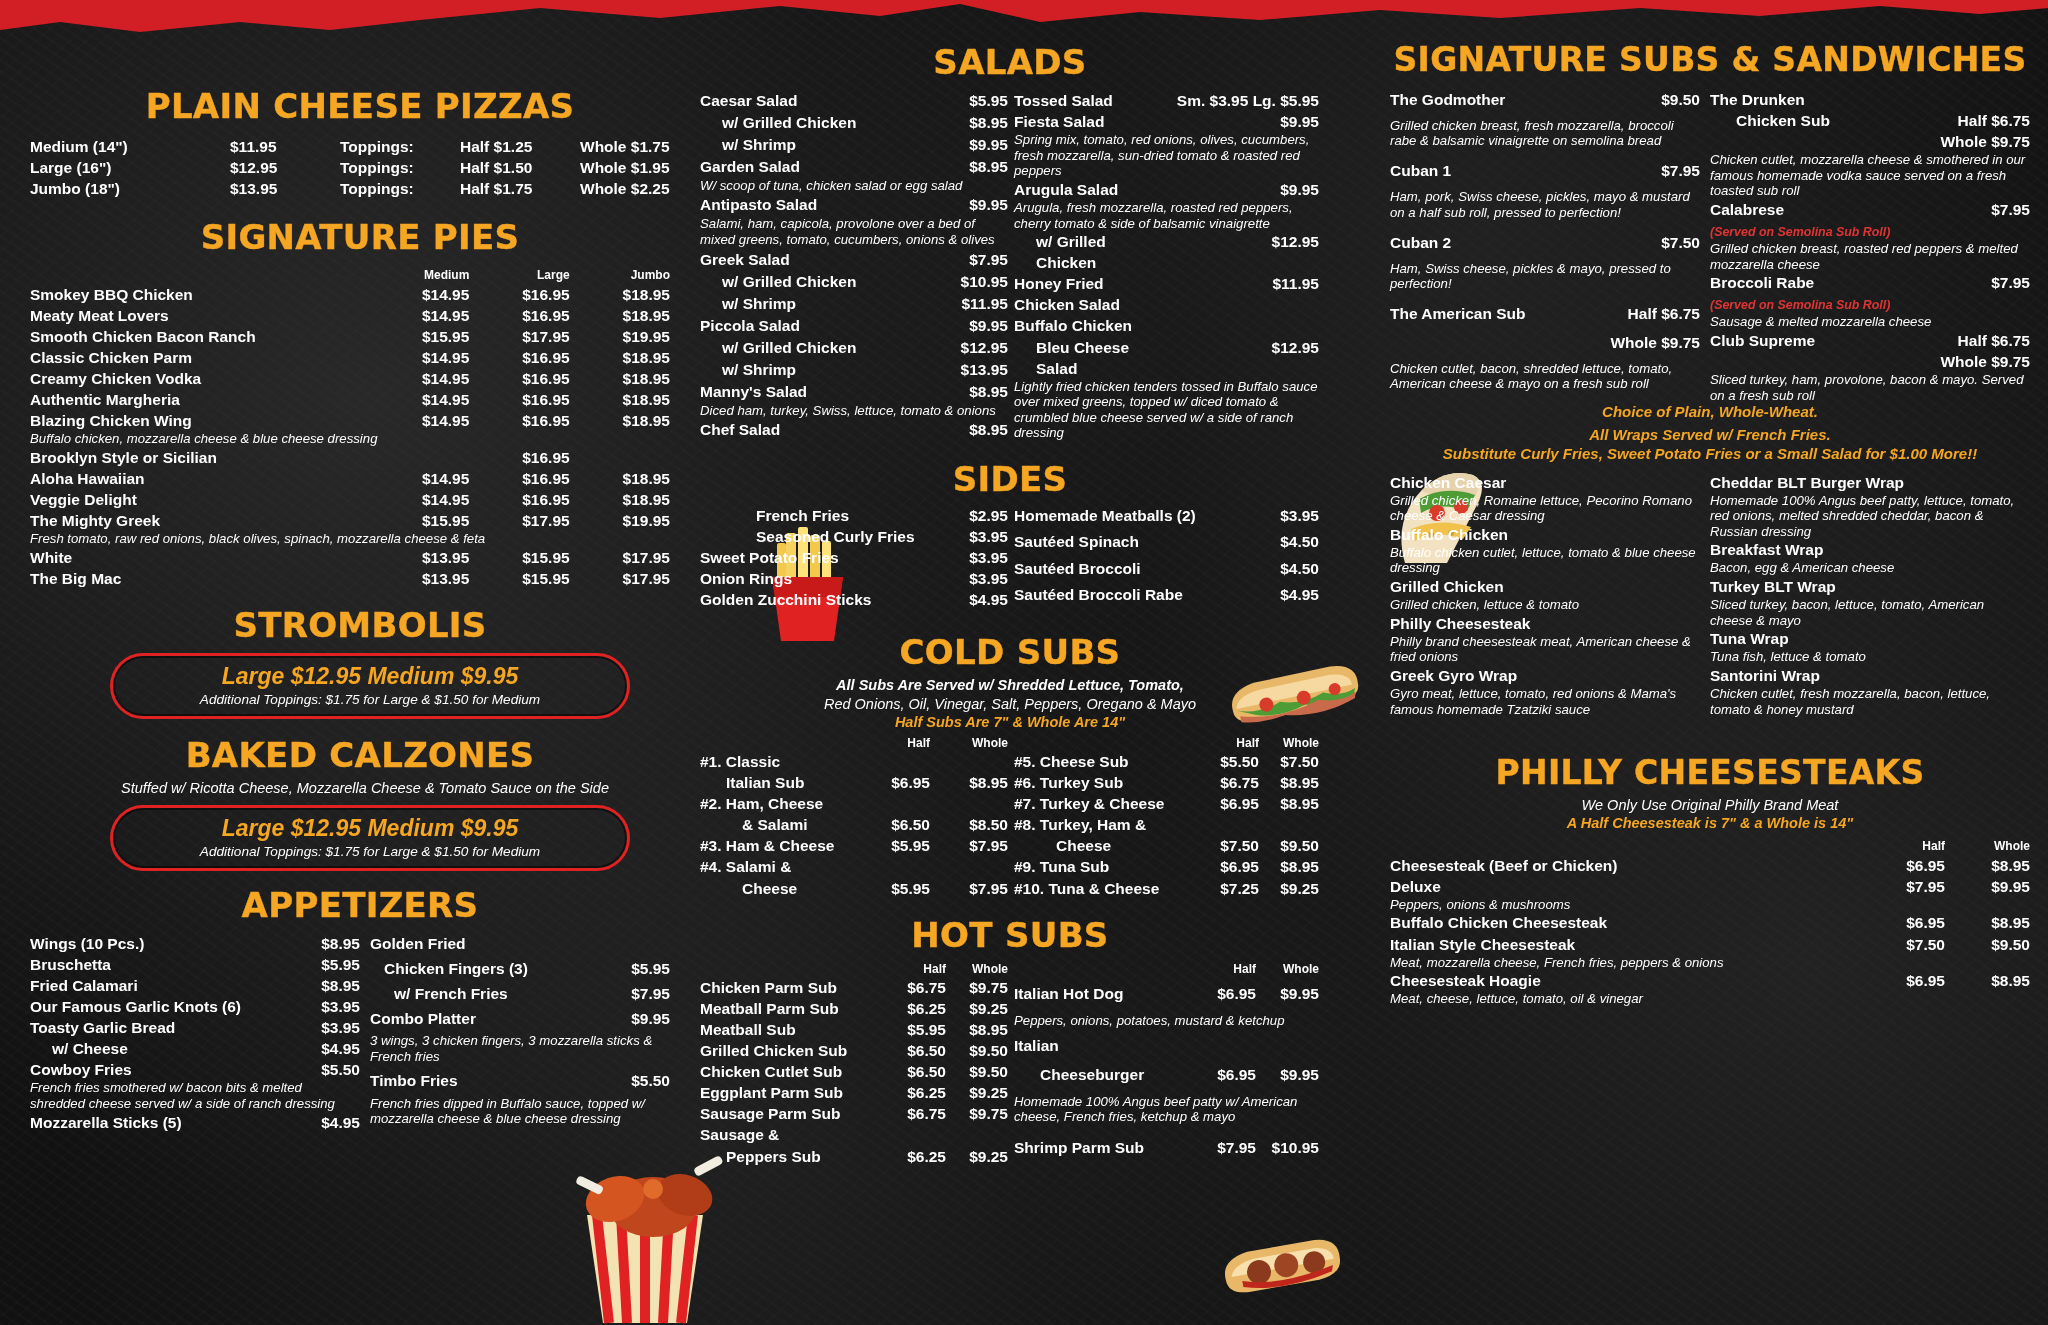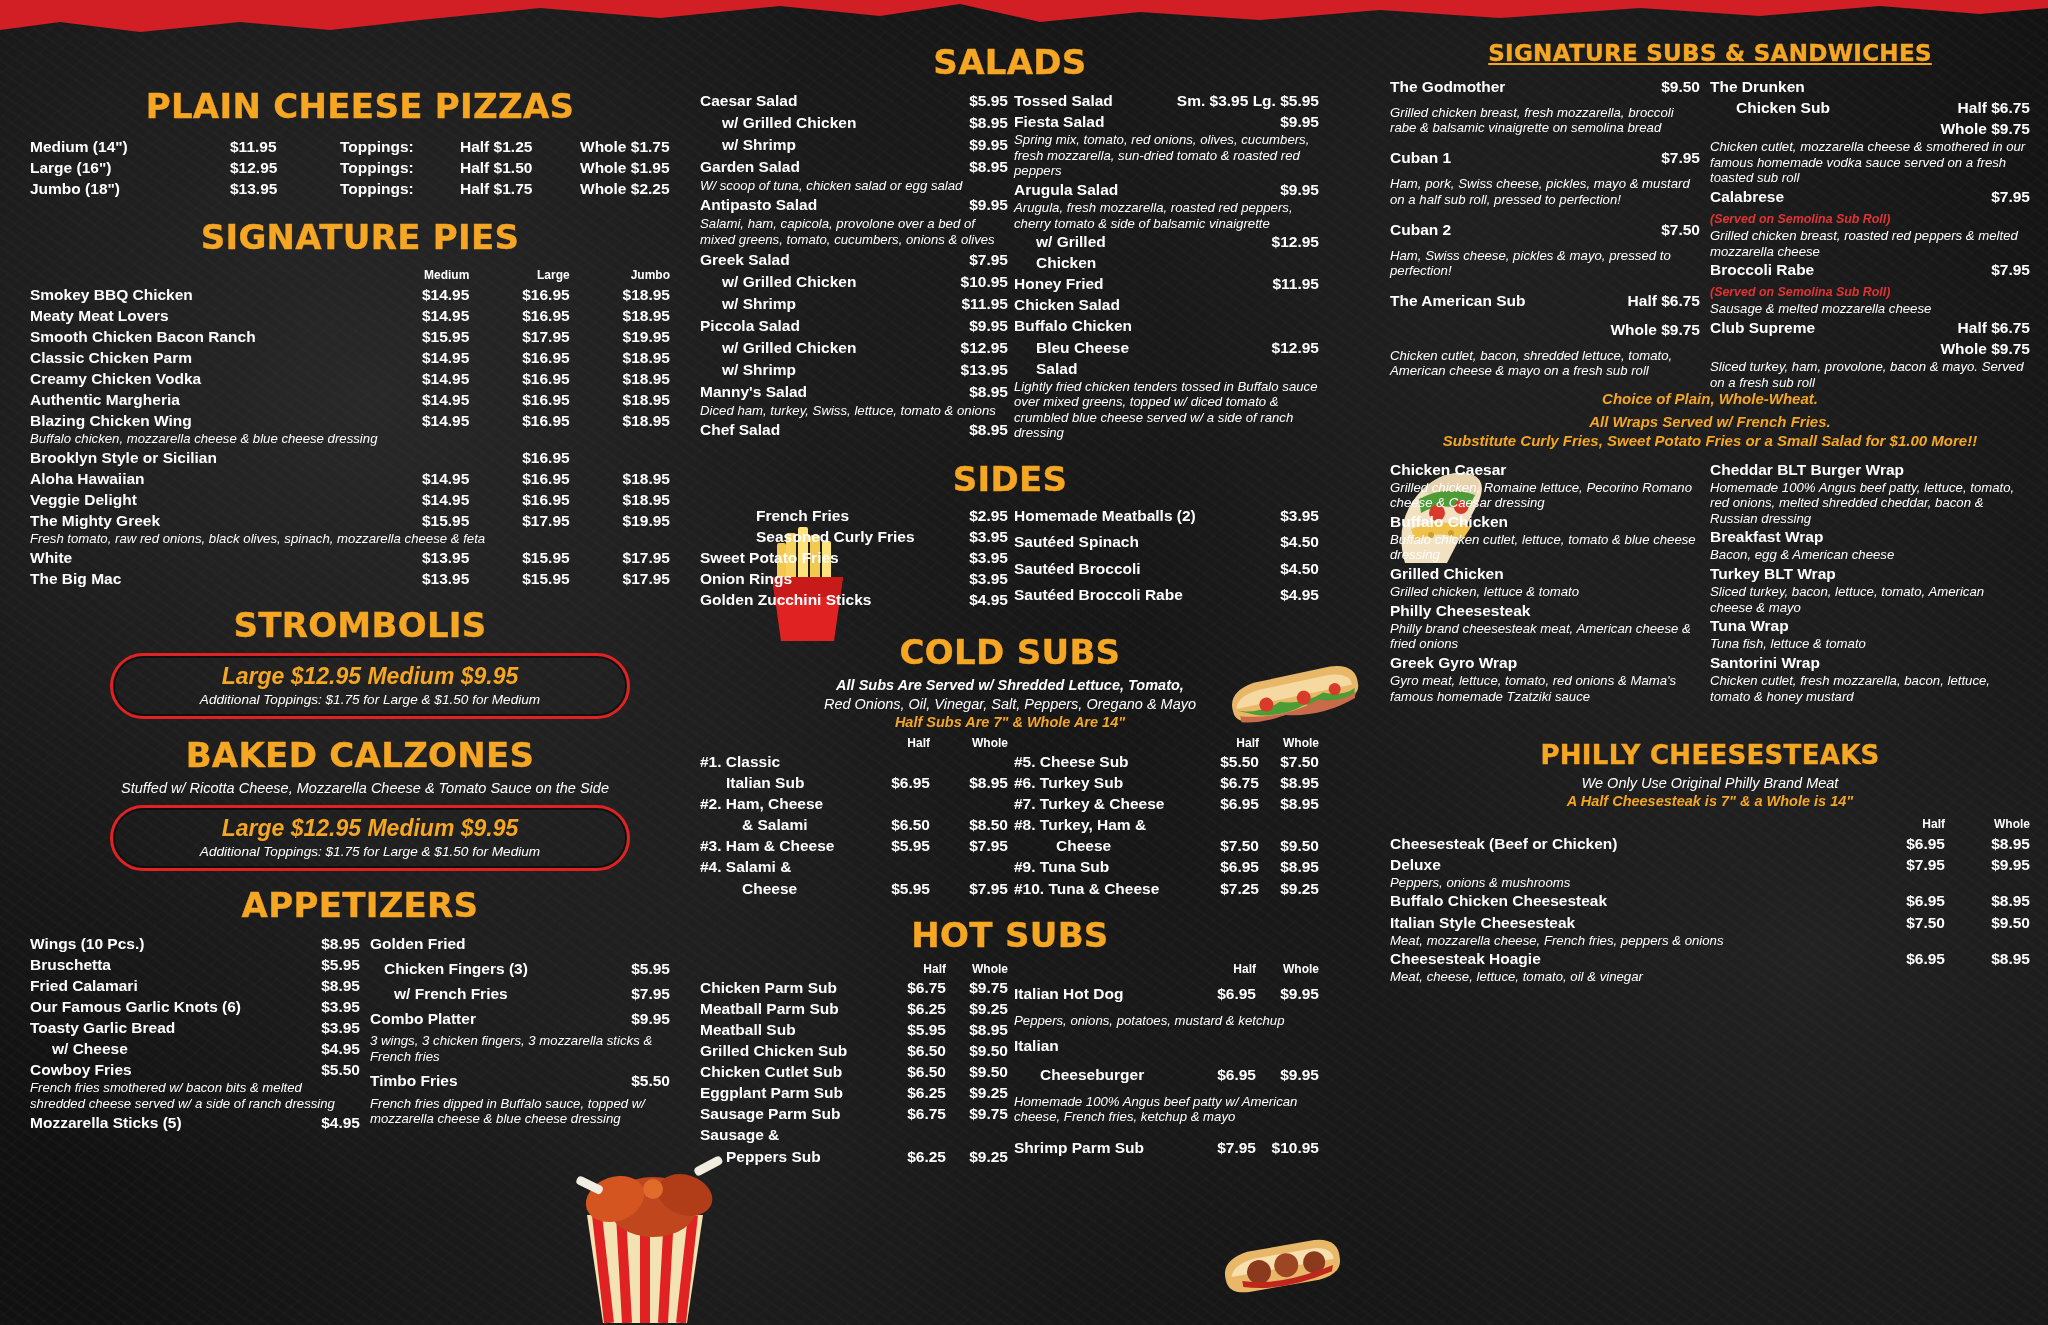--- a/index.html
+++ b/index.html
@@ -643,21 +643,21 @@
               <td class="rt">$7.95</td>
               <td class="rt">$10.95</td>
             </tr>
       </tbody>
         </table>
     </div>
   </div>
 
   <div class="col" style="left:1390px;top:40px;width:640px;">
 
-    <h2 class="sec big" style="font-size:23px;text-decoration:underline;">SIGNATURE SUBS &amp; SANDWICHES</h2>
+    <h2 class="sec big" style="font-size:33px;">SIGNATURE SUBS &amp; SANDWICHES</h2>
 
     <div style="display:flex;margin-top:10px;">
       <table style="width:310px;">
         <tbody>
             <tr>
               <td style="width:210px">The Godmother</td>
               <td class="rt">$9.50</td>
             </tr>
         <tr>
               <td class="d" colspan="2">Grilled chicken breast, fresh mozzarella, broccoli rabe &amp; balsamic vinaigrette on semolina bread</td>
@@ -809,21 +809,21 @@
         <tr>
               <td>Santorini Wrap</td>
             </tr>
         <tr>
               <td class="d">Chicken cutlet, fresh mozzarella, bacon, lettuce, tomato &amp; honey mustard</td>
             </tr>
       </tbody>
         </table>
     </div>
 
-    <h2 class="sec big" style="margin-top:36px;font-size:26px;">PHILLY CHEESESTEAKS</h2>
+    <h2 class="sec big" style="margin-top:36px;font-size:33px;">PHILLY CHEESESTEAKS</h2>
     <div class="centerline" style="margin-top:4px;">We Only Use Original Philly Brand Meat</div>
     <div class="centerline y">A Half Cheesesteak is 7" &amp; a Whole is 14"</div>
 
     <table style="width:640px;margin-top:6px;">
       <tbody>
           <tr class="hdr">
             <td style="width:470px"></td>
             <td style="width:85px" class="ctr">Half</td>
             <td class="ctr">Whole</td>
           </tr>

